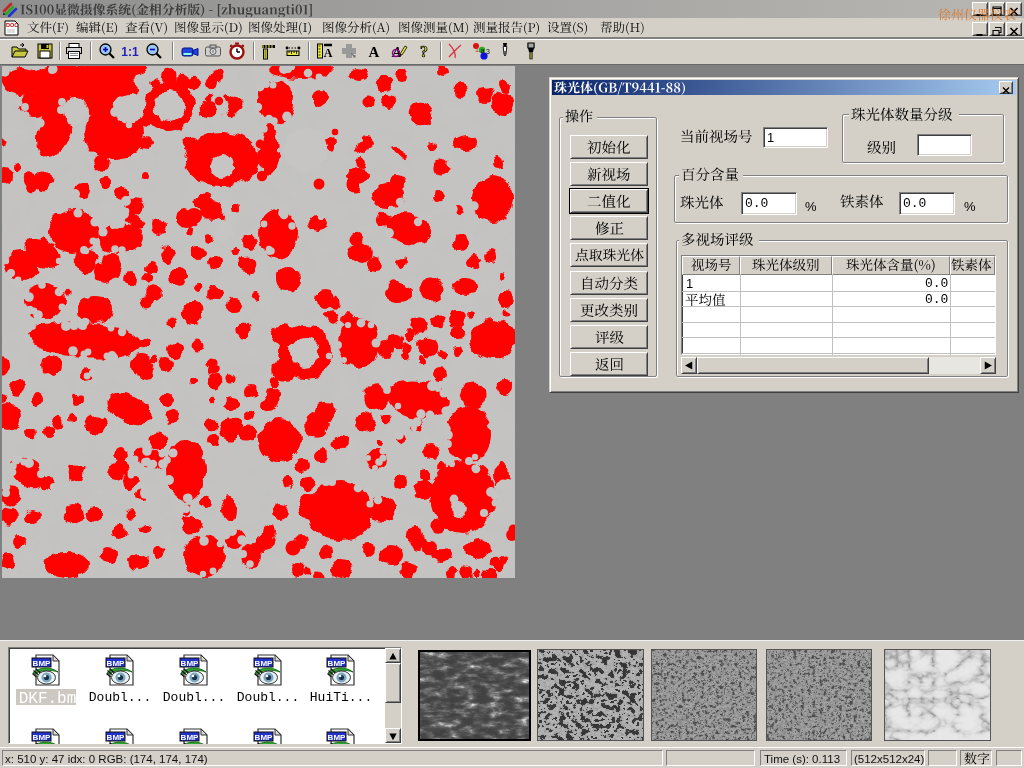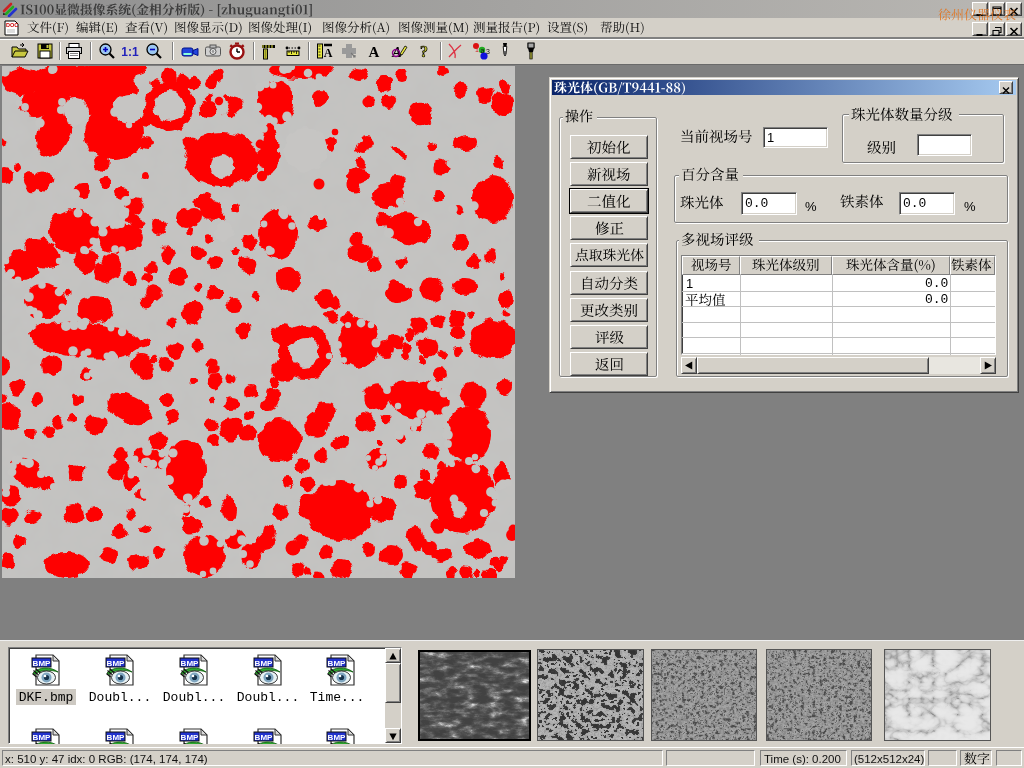--- a/index.html
+++ b/index.html
@@ -863,21 +863,21 @@
 <rect x="1" y="4" width="19" height="9" fill="#2233cc" stroke="#111"></rect>
 <text x="10.5" y="11.5" font-size="8" font-weight="bold" fill="#fff" text-anchor="middle" font-family="Liberation Sans">BMP</text>
 <path d="M2 19 C8 12.5 20 12.5 27 18 C20 15.5 9 15.5 4 20.5 z" fill="#2fab2f" stroke="#065506" stroke-width="0.8"></path>
 <path d="M2.5 16.5 l4.5 4 M5 15 l4.5 4 M1.5 19.5 l4 3.5" stroke="#111" stroke-width="1.3"></path>
 <ellipse cx="15.5" cy="23.5" rx="9" ry="6.5" fill="#e8f2f4" stroke="#222" stroke-width="0.9"></ellipse>
 <circle cx="15.5" cy="23.5" r="5" fill="#7fa6c0"></circle>
 <circle cx="15.5" cy="23.5" r="2.6" fill="#16324a"></circle>
 <circle cx="14" cy="22" r="1.3" fill="#fff"></circle>
 </svg>
 <div class="abs" style="left:15.7px;top:689px;width:60.6px;height:16px;background:#cdc9c2;z-index:2"></div>
-<div class="abs" style="left:18.7px;top:690px;z-index:3;font-family:'Liberation Mono',monospace;font-size:13px;color:#000000">DKF.bmp</div>
+<div class="abs" style="left:18.7px;top:690px;z-index:3;font-family:'Liberation Mono',monospace;font-size:16px;color:#ffffff">DKF.bmp</div>
 <svg class="abs" style="left:31px;top:728px;z-index:3" width="30" height="16" viewBox="0 0 30 16">
 <path d="M5 1 h17 l6 6 v24 h-23 z" fill="#fff" stroke="#333" stroke-width="1.2"></path>
 <path d="M22 1 l6 6 h-6 z" fill="#d8d8d8" stroke="#333" stroke-width="1"></path>
 <rect x="1" y="4" width="19" height="9" fill="#2233cc" stroke="#111"></rect>
 <text x="10.5" y="11.5" font-size="8" font-weight="bold" fill="#fff" text-anchor="middle" font-family="Liberation Sans">BMP</text>
 <path d="M2 19 C8 12.5 20 12.5 27 18 C20 15.5 9 15.5 4 20.5 z" fill="#2fab2f" stroke="#065506" stroke-width="0.8"></path>
 <path d="M2.5 16.5 l4.5 4 M5 15 l4.5 4 M1.5 19.5 l4 3.5" stroke="#111" stroke-width="1.3"></path>
 <ellipse cx="15.5" cy="23.5" rx="9" ry="6.5" fill="#e8f2f4" stroke="#222" stroke-width="0.9"></ellipse>
 <circle cx="15.5" cy="23.5" r="5" fill="#7fa6c0"></circle>
 <circle cx="15.5" cy="23.5" r="2.6" fill="#16324a"></circle>
@@ -963,21 +963,21 @@
 <path d="M22 1 l6 6 h-6 z" fill="#d8d8d8" stroke="#333" stroke-width="1"></path>
 <rect x="1" y="4" width="19" height="9" fill="#2233cc" stroke="#111"></rect>
 <text x="10.5" y="11.5" font-size="8" font-weight="bold" fill="#fff" text-anchor="middle" font-family="Liberation Sans">BMP</text>
 <path d="M2 19 C8 12.5 20 12.5 27 18 C20 15.5 9 15.5 4 20.5 z" fill="#2fab2f" stroke="#065506" stroke-width="0.8"></path>
 <path d="M2.5 16.5 l4.5 4 M5 15 l4.5 4 M1.5 19.5 l4 3.5" stroke="#111" stroke-width="1.3"></path>
 <ellipse cx="15.5" cy="23.5" rx="9" ry="6.5" fill="#e8f2f4" stroke="#222" stroke-width="0.9"></ellipse>
 <circle cx="15.5" cy="23.5" r="5" fill="#7fa6c0"></circle>
 <circle cx="15.5" cy="23.5" r="2.6" fill="#16324a"></circle>
 <circle cx="14" cy="22" r="1.3" fill="#fff"></circle>
 </svg>
-<div class="abs" style="left:309.8px;top:690px;z-index:3;font-family:'Liberation Mono',monospace;font-size:13px;color:#000">Time...</div>
+<div class="abs" style="left:309.8px;top:690px;z-index:3;font-family:'Liberation Mono',monospace;font-size:13px;color:#000">HuiTi...</div>
 <svg class="abs" style="left:326px;top:728px;z-index:3" width="30" height="16" viewBox="0 0 30 16">
 <path d="M5 1 h17 l6 6 v24 h-23 z" fill="#fff" stroke="#333" stroke-width="1.2"></path>
 <path d="M22 1 l6 6 h-6 z" fill="#d8d8d8" stroke="#333" stroke-width="1"></path>
 <rect x="1" y="4" width="19" height="9" fill="#2233cc" stroke="#111"></rect>
 <text x="10.5" y="11.5" font-size="8" font-weight="bold" fill="#fff" text-anchor="middle" font-family="Liberation Sans">BMP</text>
 <path d="M2 19 C8 12.5 20 12.5 27 18 C20 15.5 9 15.5 4 20.5 z" fill="#2fab2f" stroke="#065506" stroke-width="0.8"></path>
 <path d="M2.5 16.5 l4.5 4 M5 15 l4.5 4 M1.5 19.5 l4 3.5" stroke="#111" stroke-width="1.3"></path>
 <ellipse cx="15.5" cy="23.5" rx="9" ry="6.5" fill="#e8f2f4" stroke="#222" stroke-width="0.9"></ellipse>
 <circle cx="15.5" cy="23.5" r="5" fill="#7fa6c0"></circle>
 <circle cx="15.5" cy="23.5" r="2.6" fill="#16324a"></circle>
@@ -1063,16 +1063,16 @@
   </svg>
 <div class="abs" style="left:0;top:747px;width:1024px;height:21px;background:#d4d0c8;border-top:1px solid #fff"></div>
 <div class="abs" style="left:2px;top:750px;width:661px;height:16px;border:1px solid;border-color:#808080 #fff #fff #808080"></div>
 <div class="abs" style="left:666px;top:750px;width:89px;height:16px;border:1px solid;border-color:#808080 #fff #fff #808080"></div>
 <div class="abs" style="left:760px;top:750px;width:87px;height:16px;border:1px solid;border-color:#808080 #fff #fff #808080"></div>
 <div class="abs" style="left:851px;top:750px;width:74px;height:16px;border:1px solid;border-color:#808080 #fff #fff #808080"></div>
 <div class="abs" style="left:928px;top:750px;width:29px;height:16px;border:1px solid;border-color:#808080 #fff #fff #808080"></div>
 <div class="abs" style="left:960px;top:750px;width:32px;height:16px;border:1px solid;border-color:#808080 #fff #fff #808080"></div>
 <div class="abs" style="left:996px;top:750px;width:26px;height:16px;border:1px solid;border-color:#808080 #fff #fff #808080"></div>
 <div class="abs" style="left:5px;top:753px;font-size:11.5px;color:#111;z-index:3">x: 510 y: 47 idx: 0 RGB: (174, 174, 174)</div>
-<div class="abs" style="left:764px;top:753px;font-size:11.5px;color:#111;z-index:3">Time (s): 0.200</div>
+<div class="abs" style="left:764px;top:753px;font-size:11.5px;color:#111;z-index:3">Time (s): 0.113</div>
 <div class="abs" style="left:854px;top:753px;font-size:11.5px;color:#111;z-index:3">(512x512x24)</div>
 <div style="position:absolute;left:964.0px;top:751.5px;z-index:3;"><svg width="27" height="14" viewBox="0 -11.4 27 14">
       <path fill="#000" d="M6.6 -10L5.4 -10.5C5.2 -9.8 4.9 -9 4.6 -8.5L4.8 -8.4C5.2 -8.8 5.7 -9.3 6.1 -9.8C6.4 -9.8 6.5 -9.9 6.6 -10ZM1.3 -10.4L1.1 -10.3C1.5 -9.9 1.9 -9.1 2 -8.6C2.7 -8 3.5 -9.5 1.3 -10.4ZM3.8 -4.5C4.1 -4.5 4.3 -4.6 4.3 -4.7L3.1 -5.1C3 -4.8 2.7 -4.4 2.5 -3.8L0.5 -3.8L0.7 -3.4L2.3 -3.4C1.9 -2.8 1.6 -2.2 1.3 -1.8C2.1 -1.7 3 -1.4 3.8 -0.9C3.1 -0.2 2 0.4 0.7 0.8L0.8 1C2.4 0.7 3.5 0.1 4.4 -0.7C4.8 -0.4 5.2 -0.1 5.4 0.1C6.1 0.4 6.4 -0.5 5 -1.2C5.5 -1.8 5.9 -2.5 6.2 -3.4C6.4 -3.4 6.6 -3.4 6.7 -3.5L5.8 -4.3L5.3 -3.8L3.4 -3.8ZM5.3 -3.4C5.1 -2.7 4.8 -2.1 4.3 -1.5C3.8 -1.7 3.1 -1.9 2.2 -1.9C2.5 -2.4 2.9 -2.9 3.2 -3.4ZM9.5 -10.6L8.1 -10.9C7.8 -8.6 7.2 -6.2 6.4 -4.6L6.6 -4.5C7 -5 7.4 -5.6 7.7 -6.3C8 -4.9 8.3 -3.5 8.9 -2.3C8.1 -1.1 7 -0.1 5.4 0.8L5.5 1C7.2 0.3 8.4 -0.6 9.3 -1.6C9.9 -0.6 10.7 0.3 11.8 1C11.9 0.6 12.2 0.4 12.6 0.4L12.6 0.3C11.4 -0.4 10.5 -1.2 9.8 -2.2C10.7 -3.7 11.2 -5.5 11.4 -7.6L12.3 -7.6C12.5 -7.6 12.6 -7.6 12.7 -7.8C12.2 -8.2 11.6 -8.7 11.6 -8.7L10.9 -8L8.4 -8C8.6 -8.7 8.9 -9.5 9 -10.3C9.3 -10.3 9.5 -10.4 9.5 -10.6ZM8.2 -7.6L10.5 -7.6C10.3 -5.8 10 -4.3 9.3 -3C8.7 -4.1 8.2 -5.4 7.9 -6.8ZM6.2 -8.9L5.6 -8.2L4.1 -8.2L4.1 -10.4C4.4 -10.5 4.6 -10.6 4.6 -10.8L3.3 -10.9L3.3 -8.2L0.6 -8.2L0.7 -7.8L2.9 -7.8C2.4 -6.8 1.5 -5.8 0.5 -5.1L0.6 -4.8C1.7 -5.4 2.6 -6.1 3.3 -6.9L3.3 -5.1L3.5 -5.1C3.8 -5.1 4.1 -5.3 4.1 -5.4L4.1 -7.3C4.7 -6.8 5.4 -6.1 5.7 -5.5C6.6 -5 7 -6.7 4.1 -7.6L4.1 -7.8L6.8 -7.8C7 -7.8 7.1 -7.9 7.2 -8C6.8 -8.4 6.2 -8.9 6.2 -8.9ZM18.7 -10.9L18.6 -10.8C19 -10.4 19.5 -9.7 19.6 -9.1C20.4 -8.4 21.3 -10.3 18.7 -10.9ZM15.2 -9.5L15 -9.5C15 -8.7 14.5 -7.9 14 -7.6C13.7 -7.5 13.5 -7.2 13.7 -6.9C13.8 -6.6 14.3 -6.6 14.7 -6.8C15 -7.1 15.4 -7.6 15.4 -8.5L23.9 -8.5C23.7 -8 23.4 -7.4 23.2 -6.9L23.4 -6.9C23.9 -7.2 24.6 -7.9 25 -8.3C25.2 -8.3 25.4 -8.3 25.5 -8.4L24.4 -9.4L23.9 -8.9L15.3 -8.9C15.3 -9.1 15.3 -9.3 15.2 -9.5ZM24.2 -4.5L23.6 -3.7L19.9 -3.7L19.9 -4.9C20.2 -4.9 20.3 -5 20.4 -5.2C21.2 -5.6 22.1 -6.1 22.7 -6.5C23 -6.5 23.1 -6.5 23.2 -6.6L22.2 -7.6L21.6 -7L15.8 -7L15.9 -6.6L21.4 -6.6C21 -6.1 20.5 -5.6 20 -5.3L19.1 -5.3L19.1 -3.7L13.6 -3.7L13.7 -3.3L19.1 -3.3L19.1 -0.3C19.1 -0.1 19 -0 18.7 -0C18.4 -0 16.8 -0.1 16.8 -0.1L16.8 0.1C17.5 0.2 17.9 0.2 18.1 0.4C18.3 0.5 18.4 0.8 18.4 1C19.8 0.9 19.9 0.5 19.9 -0.2L19.9 -3.3L25.1 -3.3C25.2 -3.3 25.4 -3.4 25.4 -3.5C24.9 -4 24.2 -4.5 24.2 -4.5Z"></path>
     </svg></div>
 </body></html>

